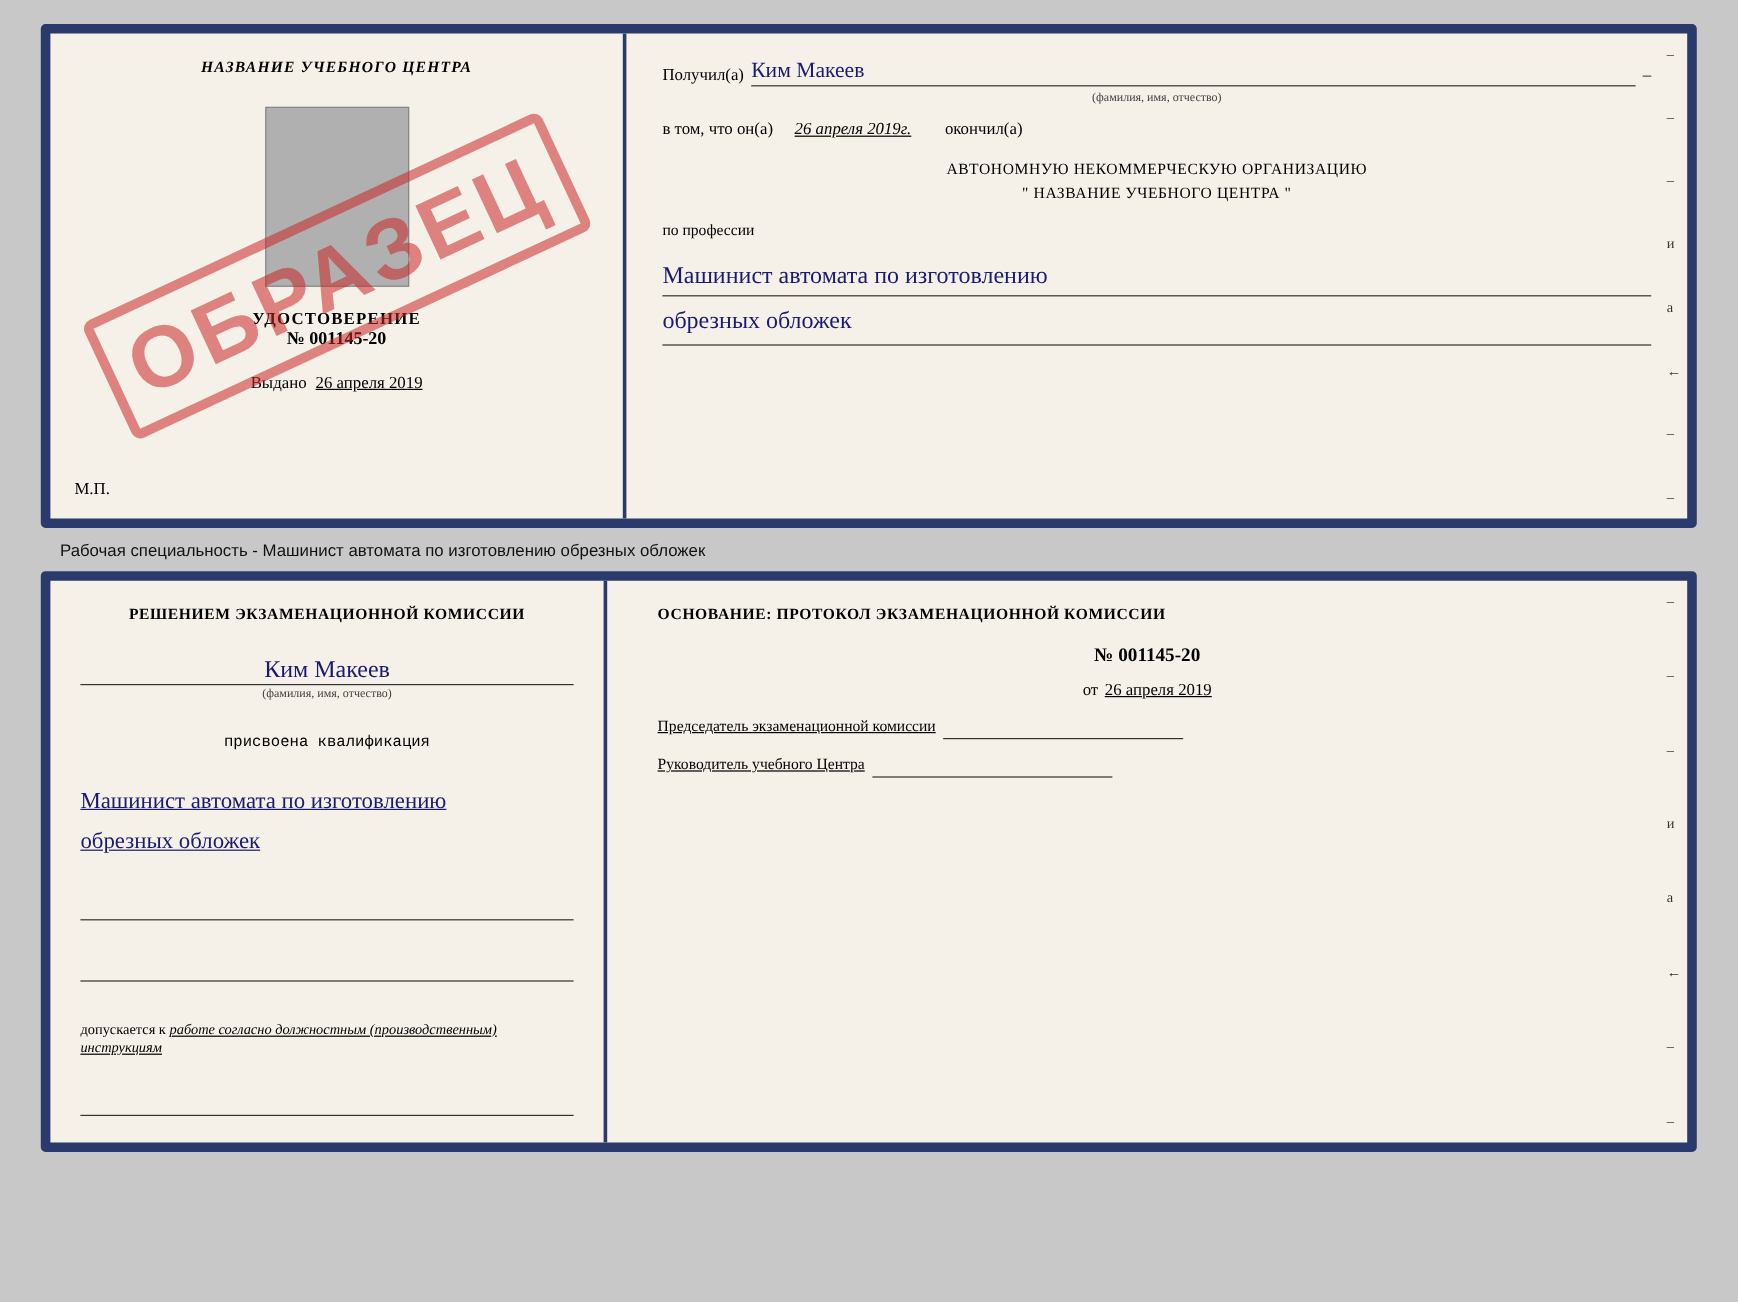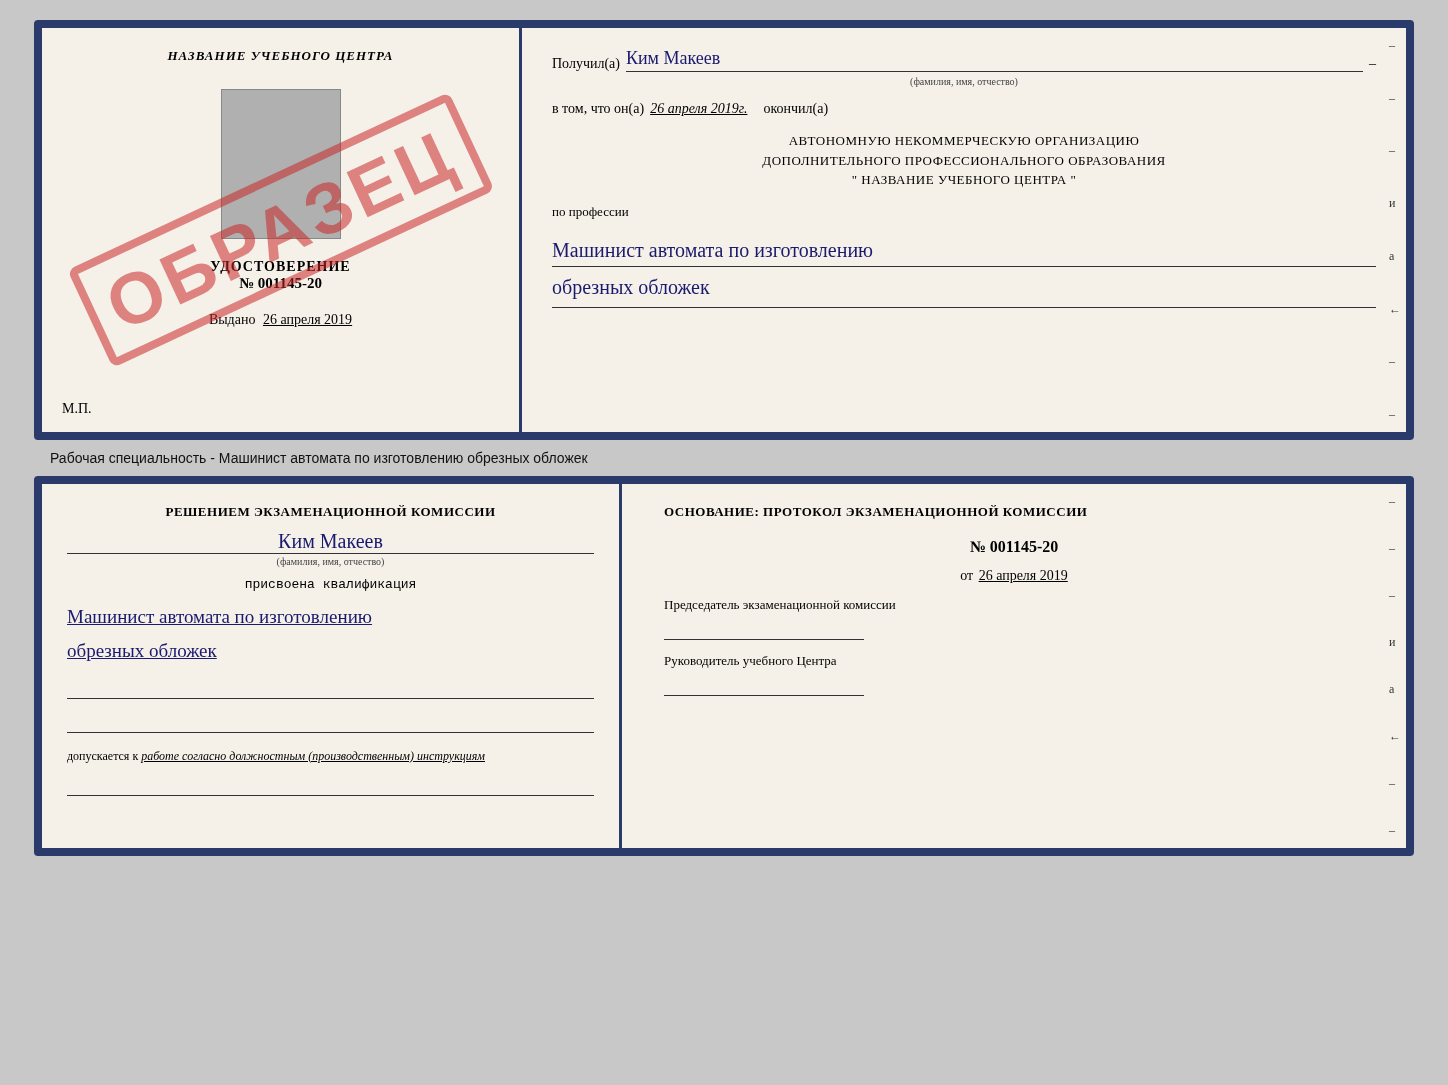--- a/index.html
+++ b/index.html
@@ -148,21 +148,21 @@
       font-size: 10px;
       text-align: center;
       color: #444;
       margin-top: 2px;
     }
 
     .vtom-row {
       font-size: 14px;
       display: flex;
       align-items: baseline;
-      gap: 6px;
+      gap: 18px;
     }
 
     .vtom-date {
       font-style: italic;
       text-decoration: underline;
       font-size: 14px;
     }
 
     .organization-block {
       text-align: center;
@@ -206,26 +206,26 @@
       display: flex;
       width: 1380px;
       background: #f5f0e8;
       border: 8px solid #2a3a6b;
       border-radius: 4px;
       min-height: 380px;
       position: relative;
     }
 
     .bottom-left {
-      width: 580px;
+      width: 464px;
       border-right: 3px solid #2a3a6b;
       padding: 20px 25px;
       display: flex;
       flex-direction: column;
-      gap: 10px;
+      gap: 27px;
     }
 
     .bottom-right {
       flex: 1;
       padding: 20px 42px;
       display: flex;
       flex-direction: column;
       gap: 12px;
     }
 
@@ -297,22 +297,22 @@
       margin-top: 6px;
     }
 
     .ot-date {
       font-size: 14px;
       text-align: center;
     }
 
     .podpis-block {
       display: flex;
-      flex-direction: column;
       gap: 6px;
+      text-decoration: underline;
     }
 
     .podpis-label {
       font-size: 13px;
       line-height: 1.4;
     }
 
     .podpis-line {
       border-bottom: 1px solid #333;
       width: 200px;
@@ -358,21 +358,20 @@
       </div>
 
       <div class="vtom-row">
         <span>в том, что он(а)</span>
         <span class="vtom-date">26 апреля 2019г.</span>
         <span class="vtom-okonchil" style="margin-left:10px;">окончил(а)</span>
       </div>
 
       <div class="organization-block">
         <div>АВТОНОМНУЮ НЕКОММЕРЧЕСКУЮ ОРГАНИЗАЦИЮ</div>
-        <div>ДОПОЛНИТЕЛЬНОГО ПРОФЕССИОНАЛЬНОГО ОБРАЗОВАНИЯ</div>
         <div>"   НАЗВАНИЕ УЧЕБНОГО ЦЕНТРА   "</div>
       </div>
 
       <div class="po-professii-label">по профессии</div>
 
       <div style="display:flex; flex-direction:column; gap:4px;">
         <div class="profession-handwritten">Машинист автомата по изготовлению</div>
         <div class="profession-handwritten profession-line2">обрезных обложек</div>
       </div>
 

